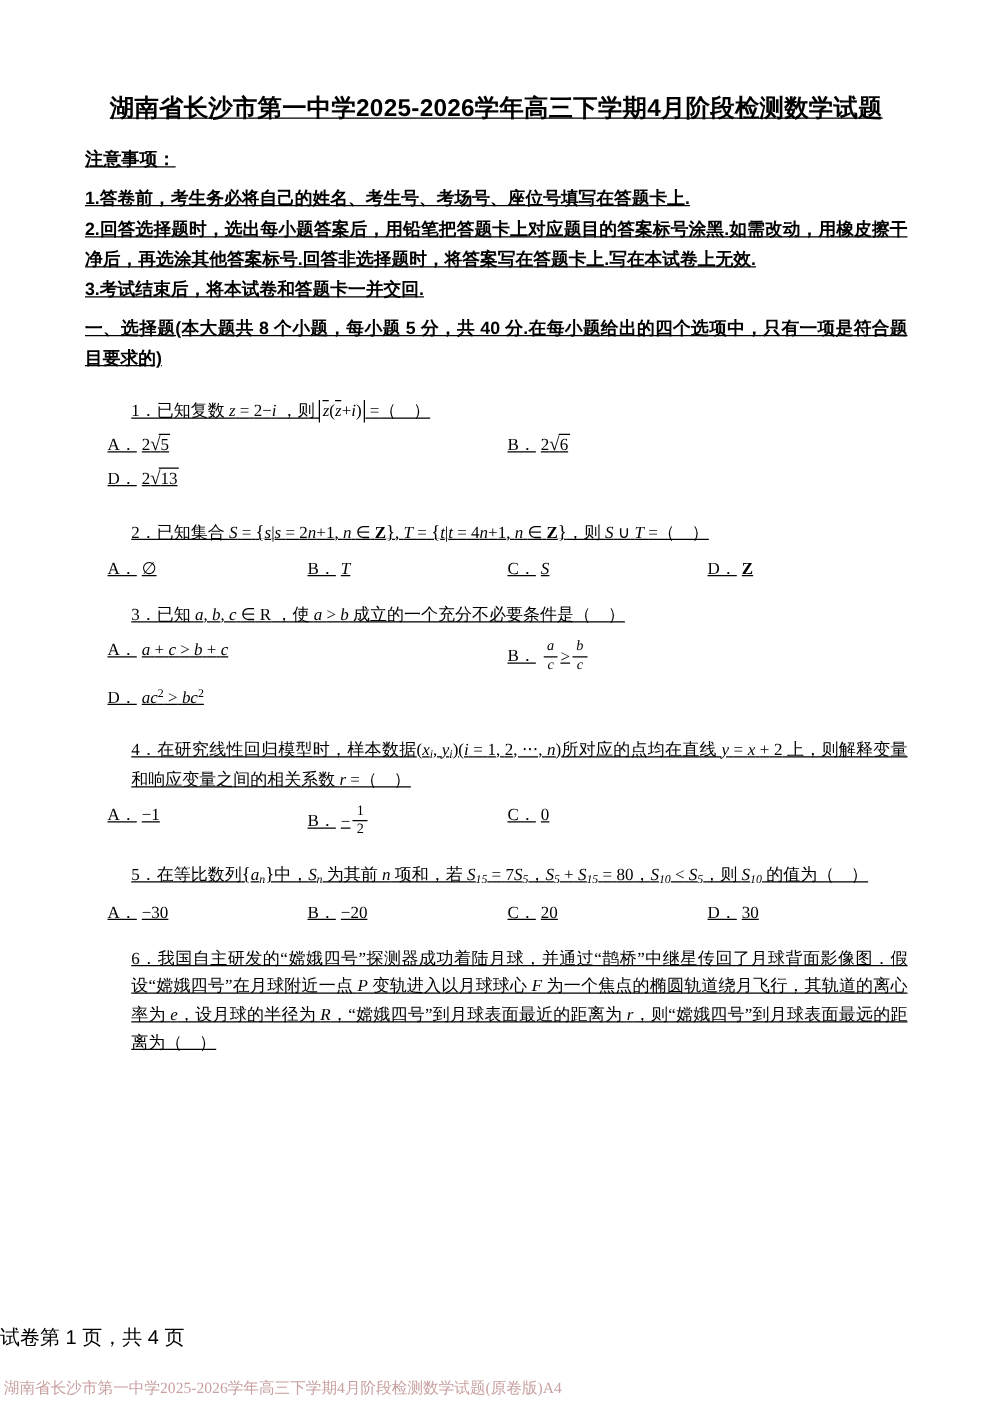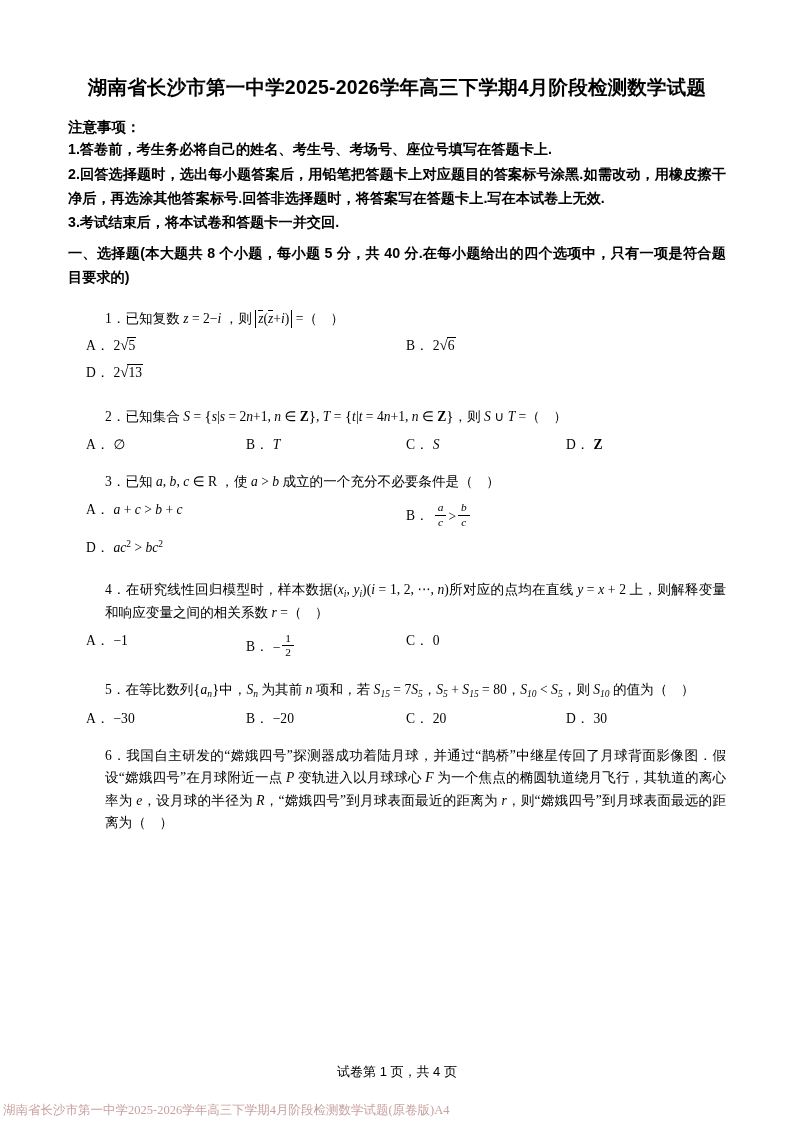--- a/index.html
+++ b/index.html
@@ -14,35 +14,36 @@
     color: #000000;
     position: relative;
     overflow: hidden;
   }
   .page {
     position: relative;
     width: 794px;
     height: 1123px;
     box-sizing: border-box;
     padding: 72px 68px 4px 68px;
+    text-decoration: underline;
   }
   .doc-title {
     font-family: "Liberation Sans", sans-serif;
     font-weight: bold;
     font-size: 19.5px;
     line-height: 1.55;
     text-align: center;
     margin: 0 0 6px 0;
     letter-spacing: 0.2px;
   }
   .notice-head {
     font-family: "Liberation Sans", sans-serif;
     font-weight: bold;
     font-size: 14.5px;
-    margin: 16px 0 0 0;
+    margin: 16px 0 10px 0;
   }
   .notice-line {
     font-family: "Liberation Sans", sans-serif;
     font-weight: bold;
     font-size: 14.2px;
     line-height: 1.72;
     margin: 0;
     text-align: justify;
   }
   .section-head {
@@ -136,23 +137,23 @@
   .bar {
     border-top: 1px solid #000;
     display: inline-block;
     line-height: 1.18;
   }
   .footer-center {
     position: absolute;
     left: 0;
     right: 0;
     bottom: 42px;
-    text-align: center;
-    font-family: "Liberation Sans", sans-serif;
-    font-size: 13px;
+    text-align: left;
+    font-family: "Liberation Sans", sans-serif;
+    font-size: 16px;
   }
   .footer-bottom {
     position: absolute;
     left: 3px;
     bottom: 4px;
     font-family: "Liberation Serif", serif;
     font-size: 12.5px;
     color: #c8a0a0;
     white-space: nowrap;
   }

